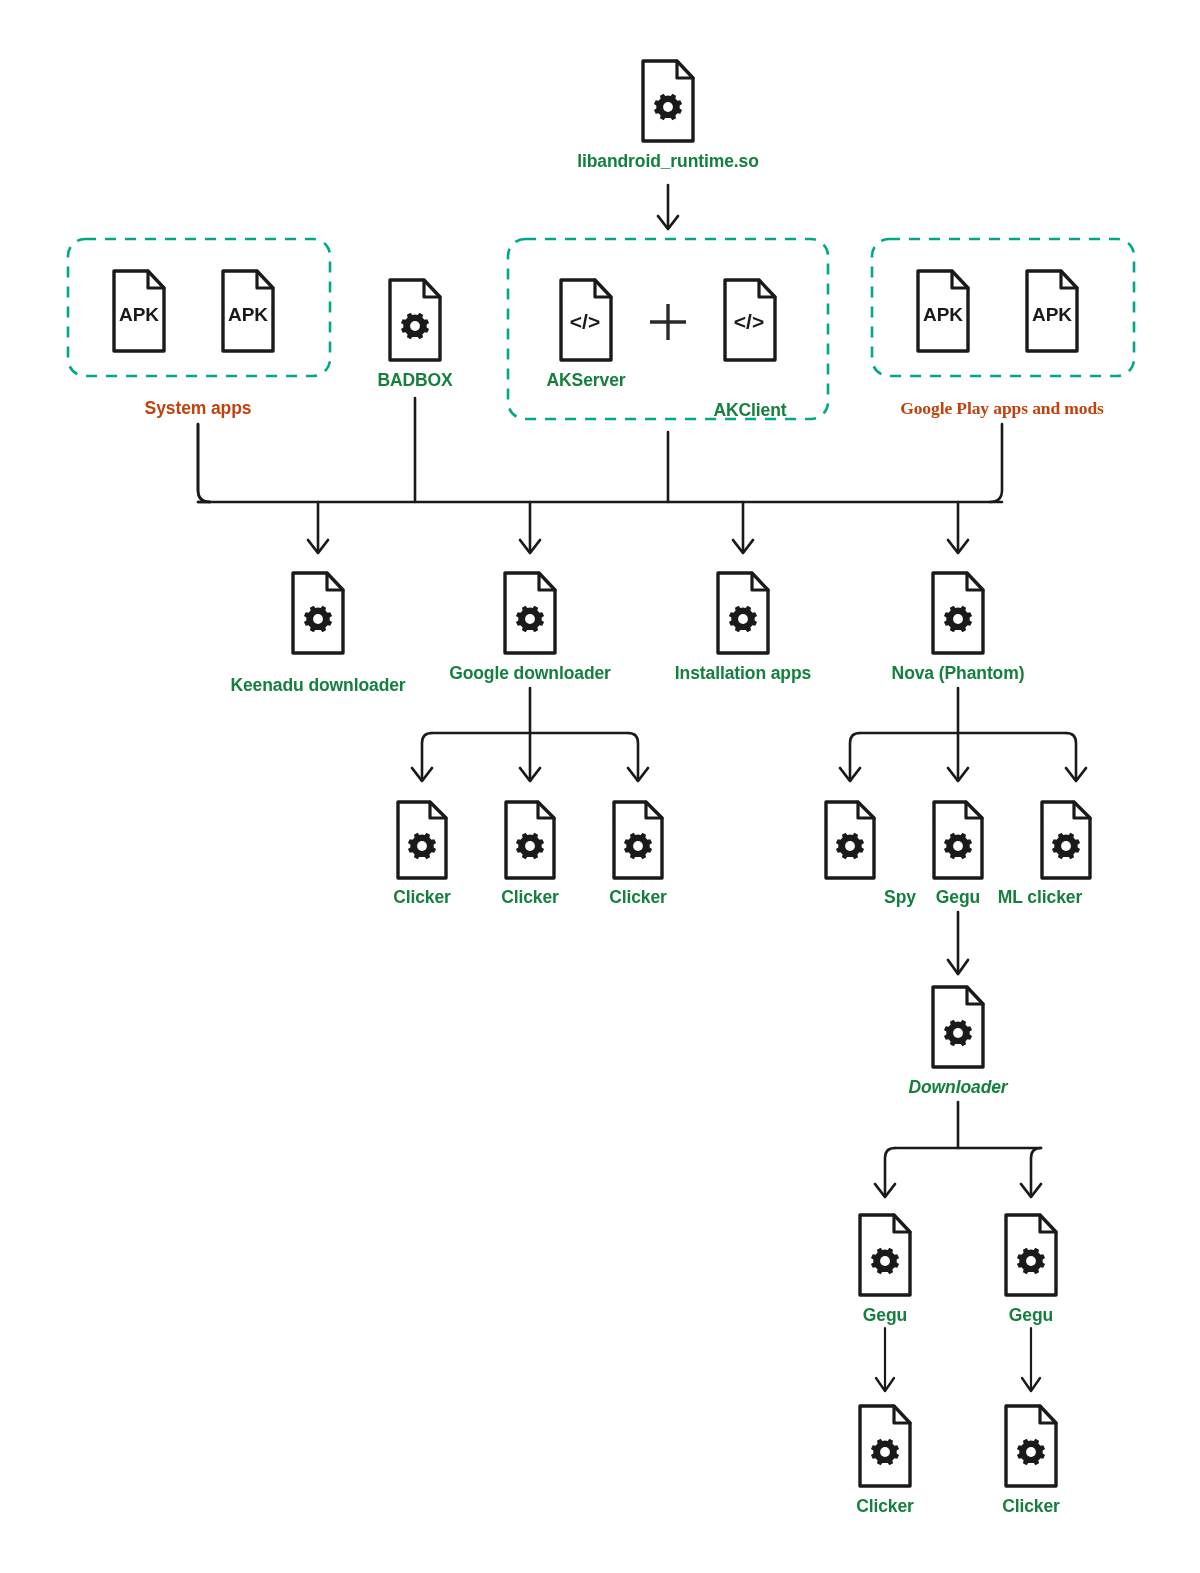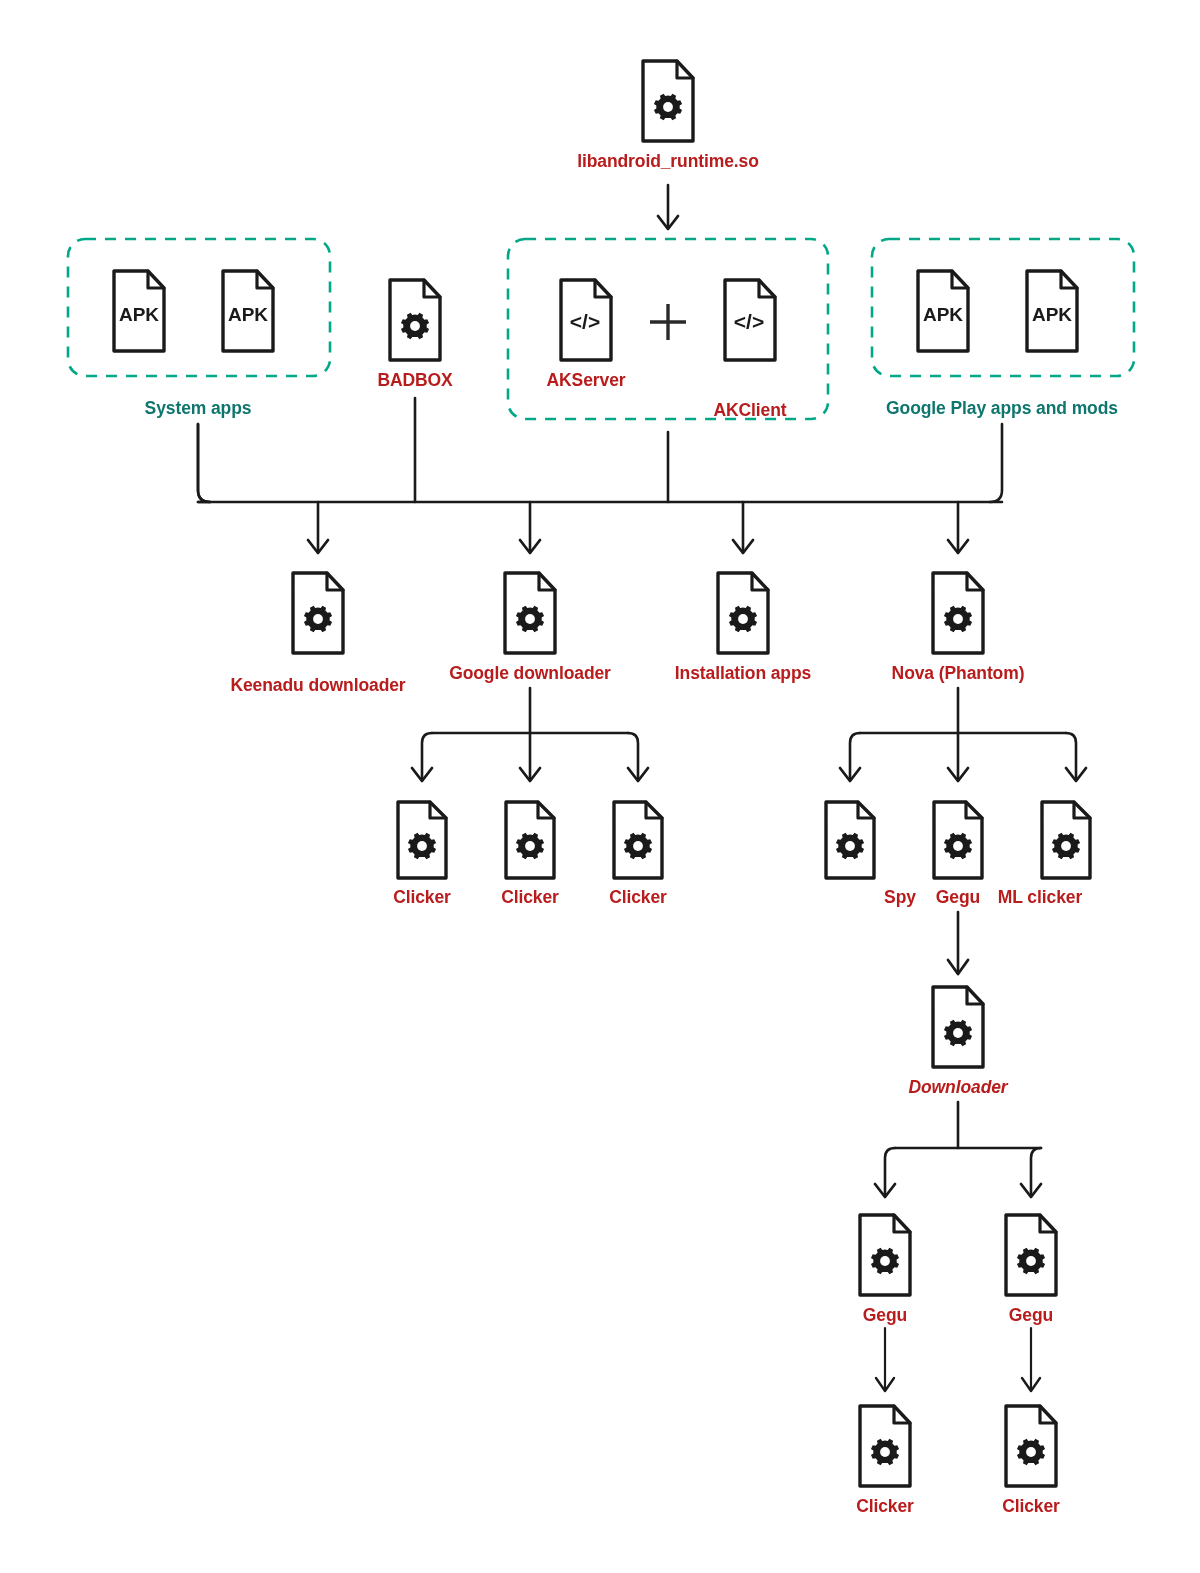--- a/index.html
+++ b/index.html
@@ -85,33 +85,33 @@
     font-weight: 700;
     fill: #1A1A1A;
     text-anchor: middle;
   }
   .node-label {
     position: absolute;
     text-align: center;
     font-family: "Liberation Sans", sans-serif;
     font-size: 17.5px;
     font-weight: 600;
-    color: #b91c1c;
+    color: #15803d;
     line-height: 1.15;
     white-space: nowrap;
     transform: translateX(-50%);
     letter-spacing: -0.1px;
   }
   .group-label {
     position: absolute;
     text-align: center;
     font-family: "Liberation Sans", sans-serif;
     font-size: 17.5px;
     font-weight: 600;
-    color: #0f766e;
+    color: #c2410c;
     white-space: nowrap;
     transform: translateX(-50%);
     letter-spacing: -0.1px;
   }
   .plus-sign {
     stroke: #2A2A2A;
     stroke-width: 3.4;
     stroke-linecap: butt;
   }
 </style>
@@ -352,21 +352,21 @@
   <div class="node-label" style="left:668px; top:151px;">libandroid_runtime.so</div>
 
   <div class="group-label" style="left:198px; top:398px;">System apps</div>
 
   <div class="node-label" style="left:415px; top:370px;">BADBOX</div>
 
   <div class="node-label" style="left:586px; top:370px;">AKServer</div>
 
   <div class="node-label" style="left:750px; top:370px;margin-top:30px;">AKClient</div>
 
-  <div class="group-label" style="left:1002px; top:398px;">Google Play apps and mods</div>
+  <div class="group-label" style="left:1002px; top:398px;font-family:Liberation Serif, serif;">Google Play apps and mods</div>
 
   <div class="node-label" style="left:318px; top:663px;margin-top:12px;">Keenadu downloader</div>
 
   <div class="node-label" style="left:530px; top:663px;">Google downloader</div>
 
   <div class="node-label" style="left:743px; top:663px;">Installation apps</div>
 
   <div class="node-label" style="left:958px; top:663px;">Nova (Phantom)</div>
 
   <div class="node-label" style="left:422px; top:887px;">Clicker</div>

